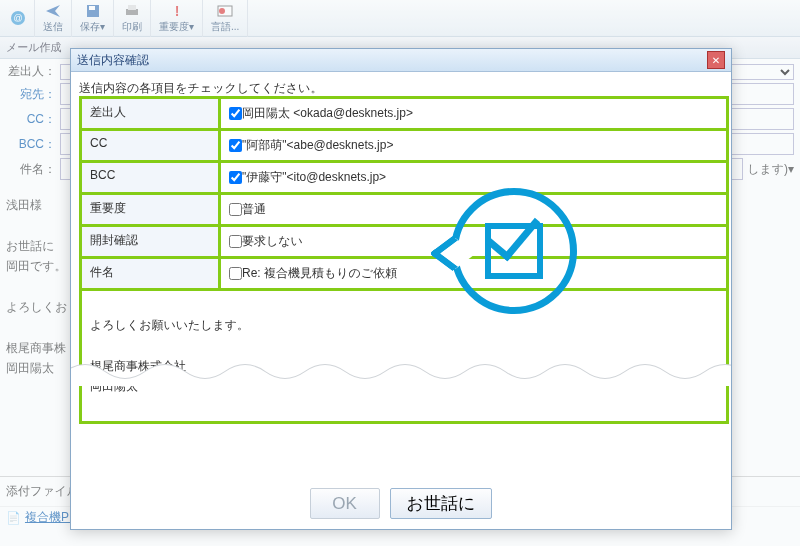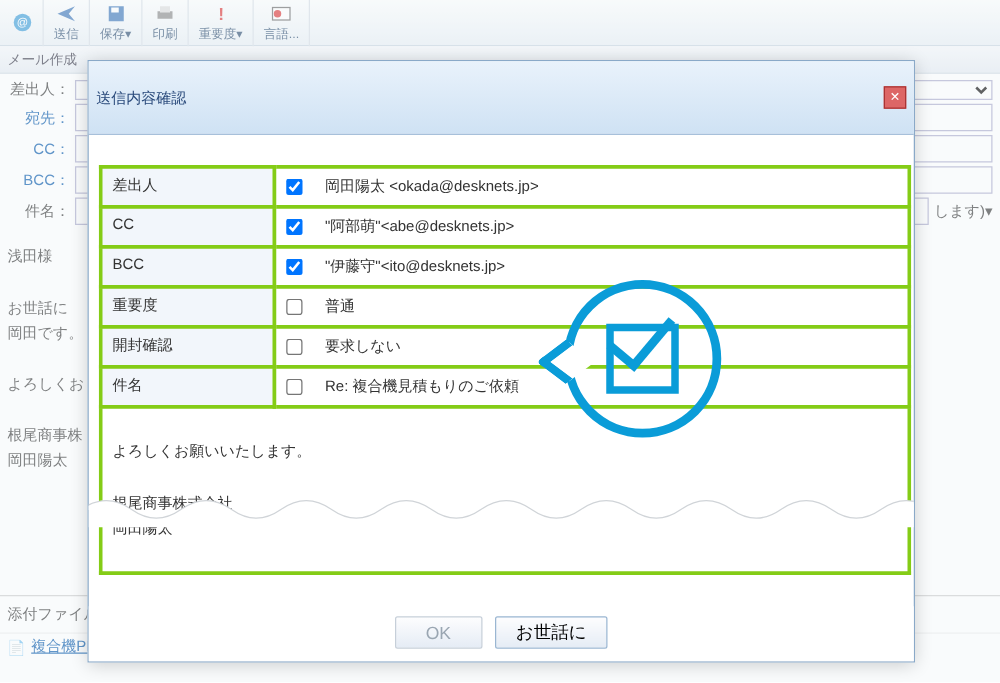--- a/index.html
+++ b/index.html
@@ -14,34 +14,34 @@
   .compose-inp{flex:1;border:1px solid #aac;padding:2px 4px;height:16px;background:#fff}
   .body-area{padding:8px 6px;line-height:1.7}
   .attach-bar{border-top:1px solid #ccc;padding:4px 6px;display:flex;align-items:center;gap:6px}
   .attach-bar button{font-size:11px;padding:1px 8px}
   .attach-line{display:flex;align-items:center;gap:4px;padding:2px 6px;border-top:1px solid #eee}
   .attach-line a{color:#0055aa;text-decoration:underline}
   .del-icon{color:#c33;font-weight:bold;cursor:pointer;margin-left:4px}
   
   .mask{position:absolute;inset:0;background:rgba(240,244,248,0.4)}
   .dialog{position:absolute;left:70px;top:48px;width:660px;height:480px;background:#fff;border:1px solid #8aa9c8;box-shadow:0 2px 14px rgba(0,0,0,.2);display:flex;flex-direction:column}
-  .dlg-title{background:linear-gradient(#e9f2fb,#cfe2f4);color:#2a4a7b;font-size:12px;padding:20px 6px;display:flex;justify-content:space-between;align-items:center;border-bottom:1px solid #a7c0da}
+  .dlg-title{background:linear-gradient(#e9f2fb,#cfe2f4);color:#2a4a7b;font-size:12px;padding:2px 6px;display:flex;justify-content:space-between;align-items:center;border-bottom:1px solid #a7c0da}
   .dlg-close{width:16px;height:16px;background:#d66;border:1px solid #a33;color:#fff;font-size:10px;display:flex;align-items:center;justify-content:center;cursor:pointer}
   .dlg-body{flex:1;padding:6px 8px 0 8px;overflow:hidden;position:relative}
   .dlg-msg{margin:2px 0 8px 0}
   .dlg-scroll{position:absolute;left:8px;right:2px;top:24px;bottom:0;overflow-y:scroll}
   .review{width:100%;border-collapse:collapse;table-layout:fixed}
   .review td,.review th{border:3px solid #84cc16;padding:5px 8px;vertical-align:top;text-align:left;font-weight:normal}
   .review th{width:120px;background:#f2f6fb}
   .review td{background:#fff}
-  .chk{display:flex;align-items:center;gap:18px;margin:1px 0}
+  .chk{display:flex;align-items:center;gap:0;margin:1px 0}
   .chk input{margin:0}
   .msgbody td{padding:24px 8px;line-height:1.7}
   .dlg-btns{display:flex;justify-content:center;gap:10px;padding:8px 0 10px;background:#fff;border-top:0}
-  .dlg-btns button{min-width:70px;padding:3px 16px;font-size:14px;border:1px solid #9ab6d2;border-radius:2px;background:linear-gradient(#fdfdfe,#e5ecf5);cursor:pointer}
+  .dlg-btns button{min-width:70px;padding:3px 16px;font-size:17px;border:1px solid #9ab6d2;border-radius:2px;background:linear-gradient(#fdfdfe,#e5ecf5);cursor:pointer}
   .dlg-btns button:first-child{color:#9aa6b2;border-color:#c6cfd9}
   .file-link{color:#0055aa;text-decoration:underline}
   
   .stamp{position:absolute;left:380px;top:116px;width:112px;height:112px;border:7px solid #0a9cd8;border-radius:50%;display:flex;align-items:center;justify-content:center;background:rgba(255,255,255,.0);z-index:2}
   .stamp::before{content:"";position:absolute;left:-20px;top:44px;width:22px;height:22px;background:#fff;border-left:7px solid #0a9cd8;border-bottom:7px solid #0a9cd8;transform:rotate(45deg) skew(-8deg,-8deg);border-bottom-left-radius:4px}
   .stamp-chk{width:46px;height:44px;border:6px solid #0a9cd8}
   .stamp-tick{width:44px;height:22px;border-left:7px solid #0a9cd8;border-bottom:7px solid #0a9cd8;transform:rotate(-50deg) translate(6px,-10px)}
   
   .cut{position:absolute;left:-6px;right:-6px;top:286px;height:28px;z-index:3;display:block}
 </style>
@@ -139,20 +139,21 @@
   </div>
 </div>
 
 <div class="mask"></div>
 <div class="dialog">
   <div class="dlg-title">
     <span>送信内容確認</span>
     <span class="dlg-close">✕</span>
   </div>
   <div class="dlg-body">
+    <div class="dlg-msg">送信内容の各項目をチェックしてください。</div>
     <div class="dlg-scroll">
       <table class="review">
         <tbody>
             <tr>
               <th>差出人</th>
           <td>
                 <label class="chk">
                   <input type="checkbox" checked="" style="">
                   <span>岡田陽太 &lt;okada@desknets.jp&gt;</span>
                 </label>

